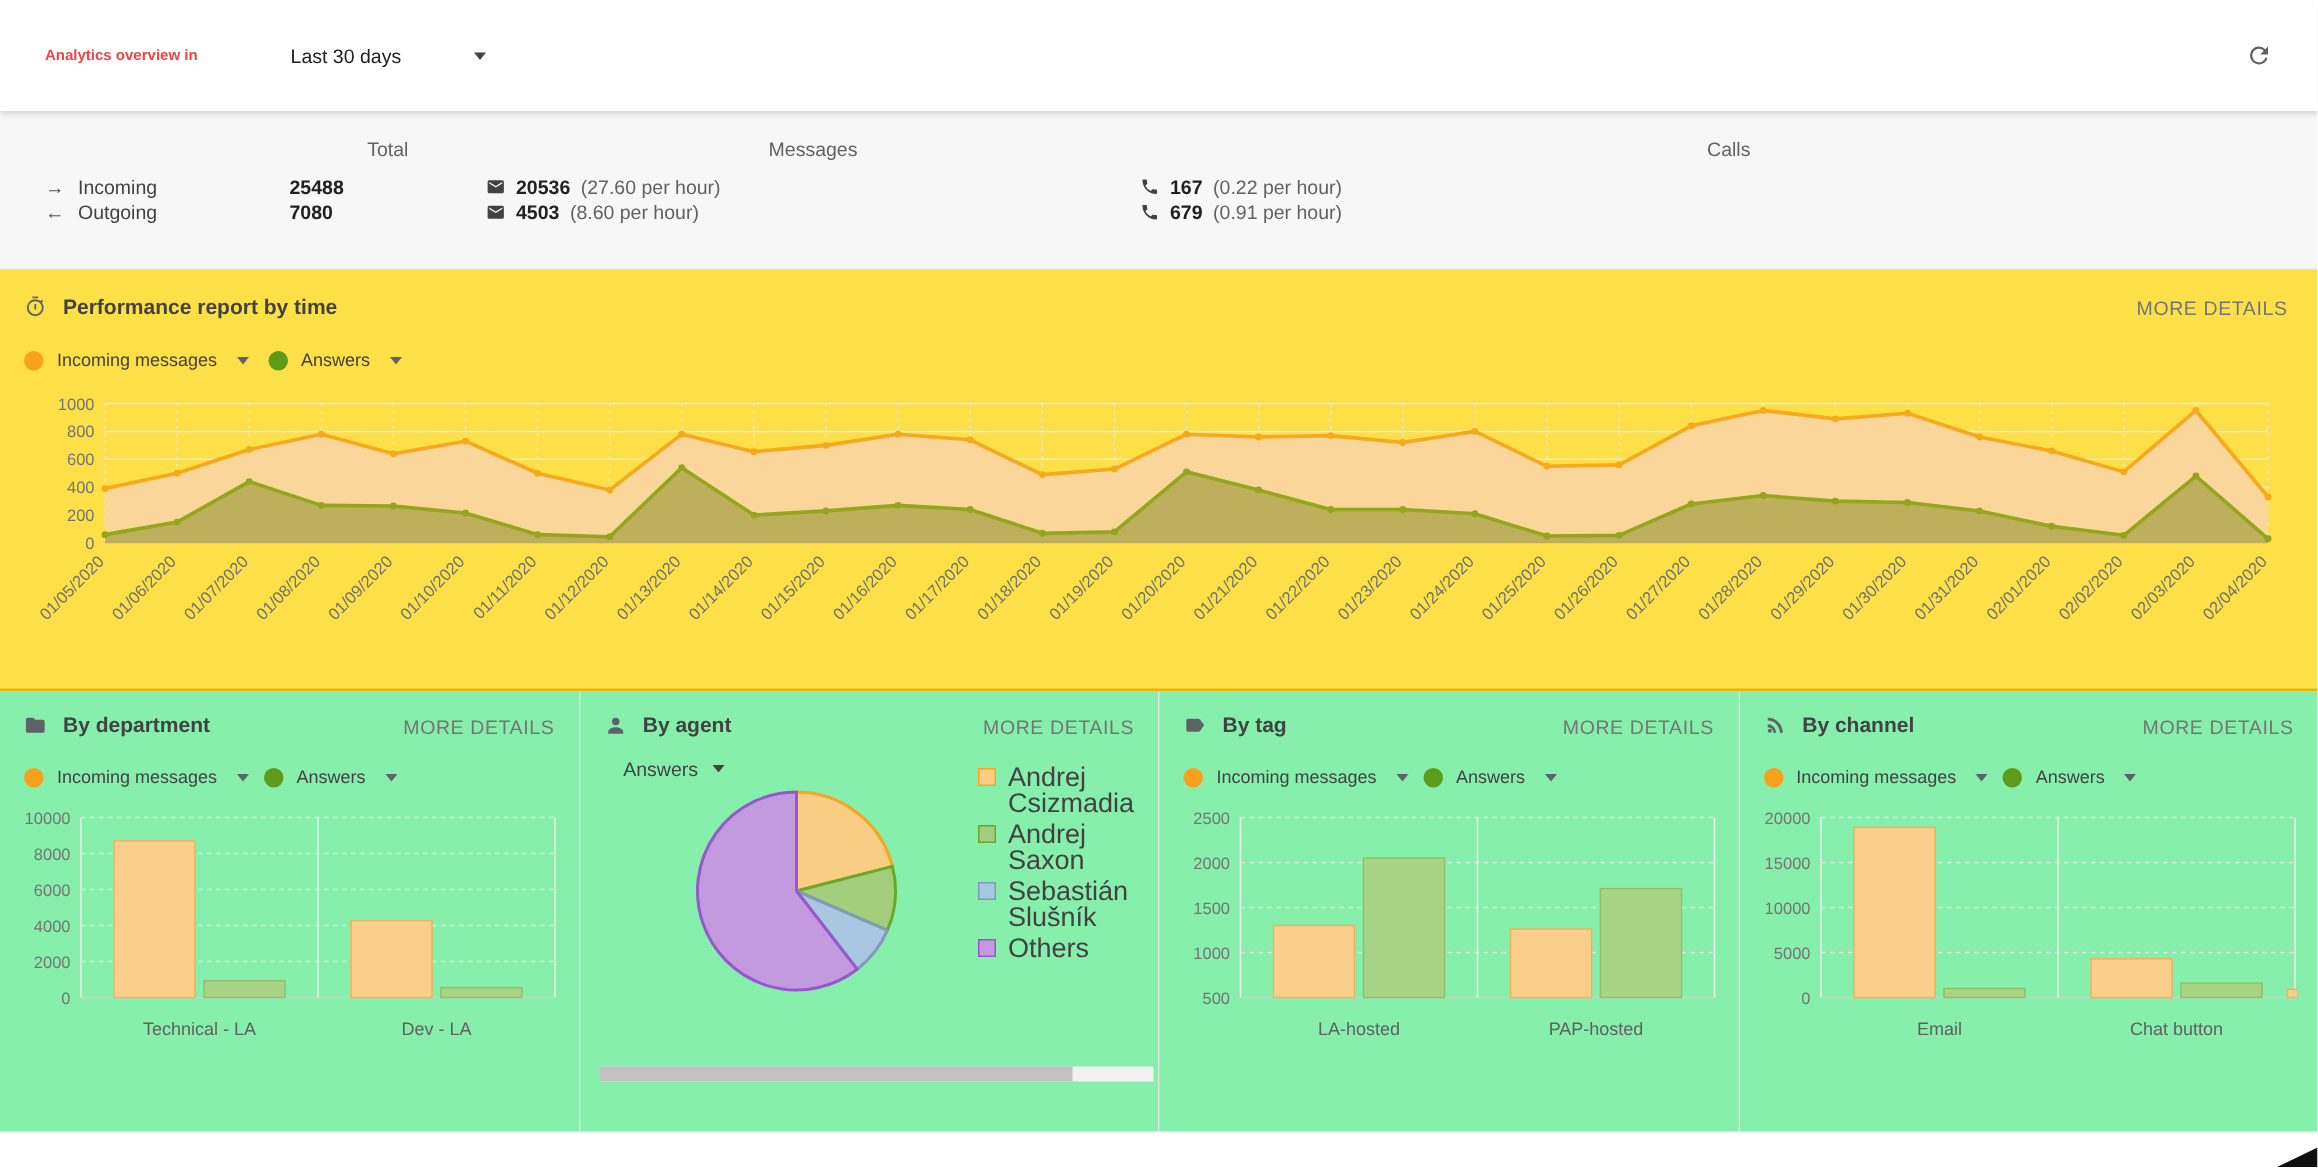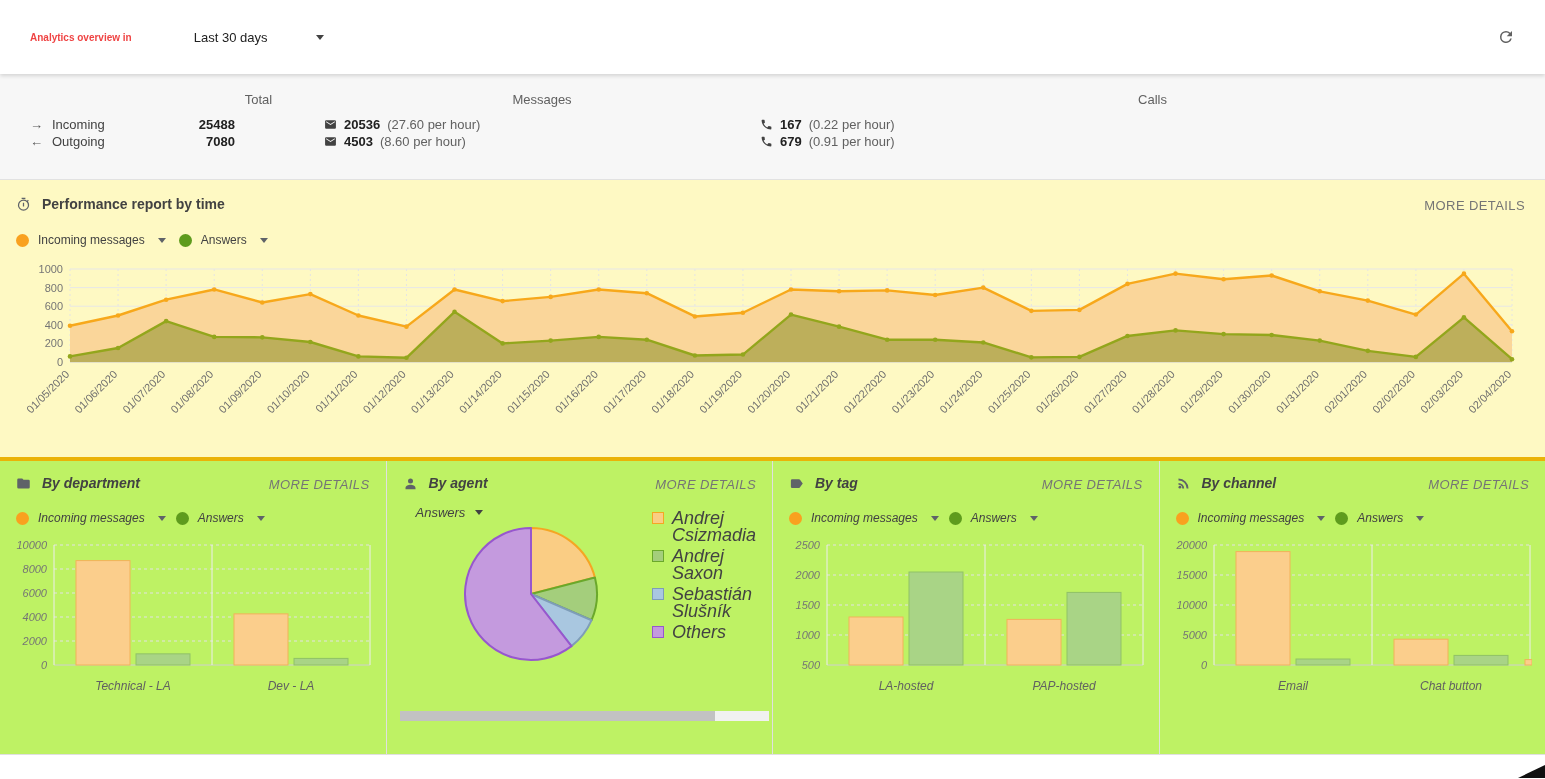--- a/index.html
+++ b/index.html
@@ -21,47 +21,47 @@
   
   .stats { height:106px; background:#f7f7f7; border-bottom:1px solid #e2e2e2;
     display:flex; font-size:13px; padding-top:18px; position:relative; z-index:2; }
   .stat-col .hdr { color:#616161; height:24px;text-align:center; }
   .cell { height:17px; display:flex; align-items:center; gap:7px; color:#424242; }
   .cell .num { font-weight:bold; color:#212121; }
   .cell .rate { color:#616161; }
   .c1 { width:193px; padding-left:30px; padding-top:24px; }
   .c1 .arrow { width:15px; color:#555; }
   .c2 { width:131px; }
-  .c2 .num { display:inline-block; min-width:42px; text-align:right; }
+  .c2 .num { display:inline-block; min-width:42px; }
   .c3 { width:436px; }
   .c4 { width:350px; }
   .c5 { flex:1; }
   .mini-ic { color:#424242; display:flex; }
 
   
-  .perf { height:281px; background:#fef9c3; border-bottom:4px solid #eab308;
+  .perf { height:281px; background:#fde047; border-bottom:2px solid #eab308;
     padding:16px 20px 0 16px; position:relative; }
   .panel-head { display:flex; align-items:center; gap:11px; }
   .panel-head .p-ic { color:#5f6368; display:flex; }
   .panel-title { font-size:14px; font-weight:bold; color:#424242; }
   .more-link { position:absolute; top:18px; right:20px; font-size:13px;
     color:#757575; letter-spacing:.4px; cursor:pointer; }
   .legend-row { display:flex; align-items:center; gap:13px; margin-top:21px;
     font-size:12px; color:#424242; }
   .legend-chip { display:flex; align-items:center; gap:9px; cursor:pointer; }
   .dot { width:13px; height:13px; border-radius:50%; display:inline-block; }
   .dot-orange { background:#F9A11F; }
   .dot-green  { background:#5E9B1D; }
   .legend-chip .caret { border-top-color:#5f6368; margin-left:4px; }
   #area-chart { margin-top:14px; margin-left:8px; display:block; }
 
   
   .bottom { display:flex; height:294px; border-bottom:1px solid #e0e0e0; }
   .panel { flex:1; border-right:1px solid #e0e0e0; padding:14px 10px 0 16px;
-    position:relative; background:#bef264;font-style:italic; }
+    position:relative; background:#86efac; }
   .panel:last-child { border-right:none; }
   .panel .more-link { top:16px; right:16px; }
   .panel .legend-row { margin-top:20px; gap:10px; }
   .bar-svg { margin-top:12px; display:block; }
 
   
   .agent-filter { margin:14px 0 0 13px; display:flex; align-items:center; gap:10px;
     font-size:13px; color:#424242; cursor:pointer; }
   .agent-body { display:flex; margin-top:4px; }
   .pie-wrap { margin-left:58px; }

